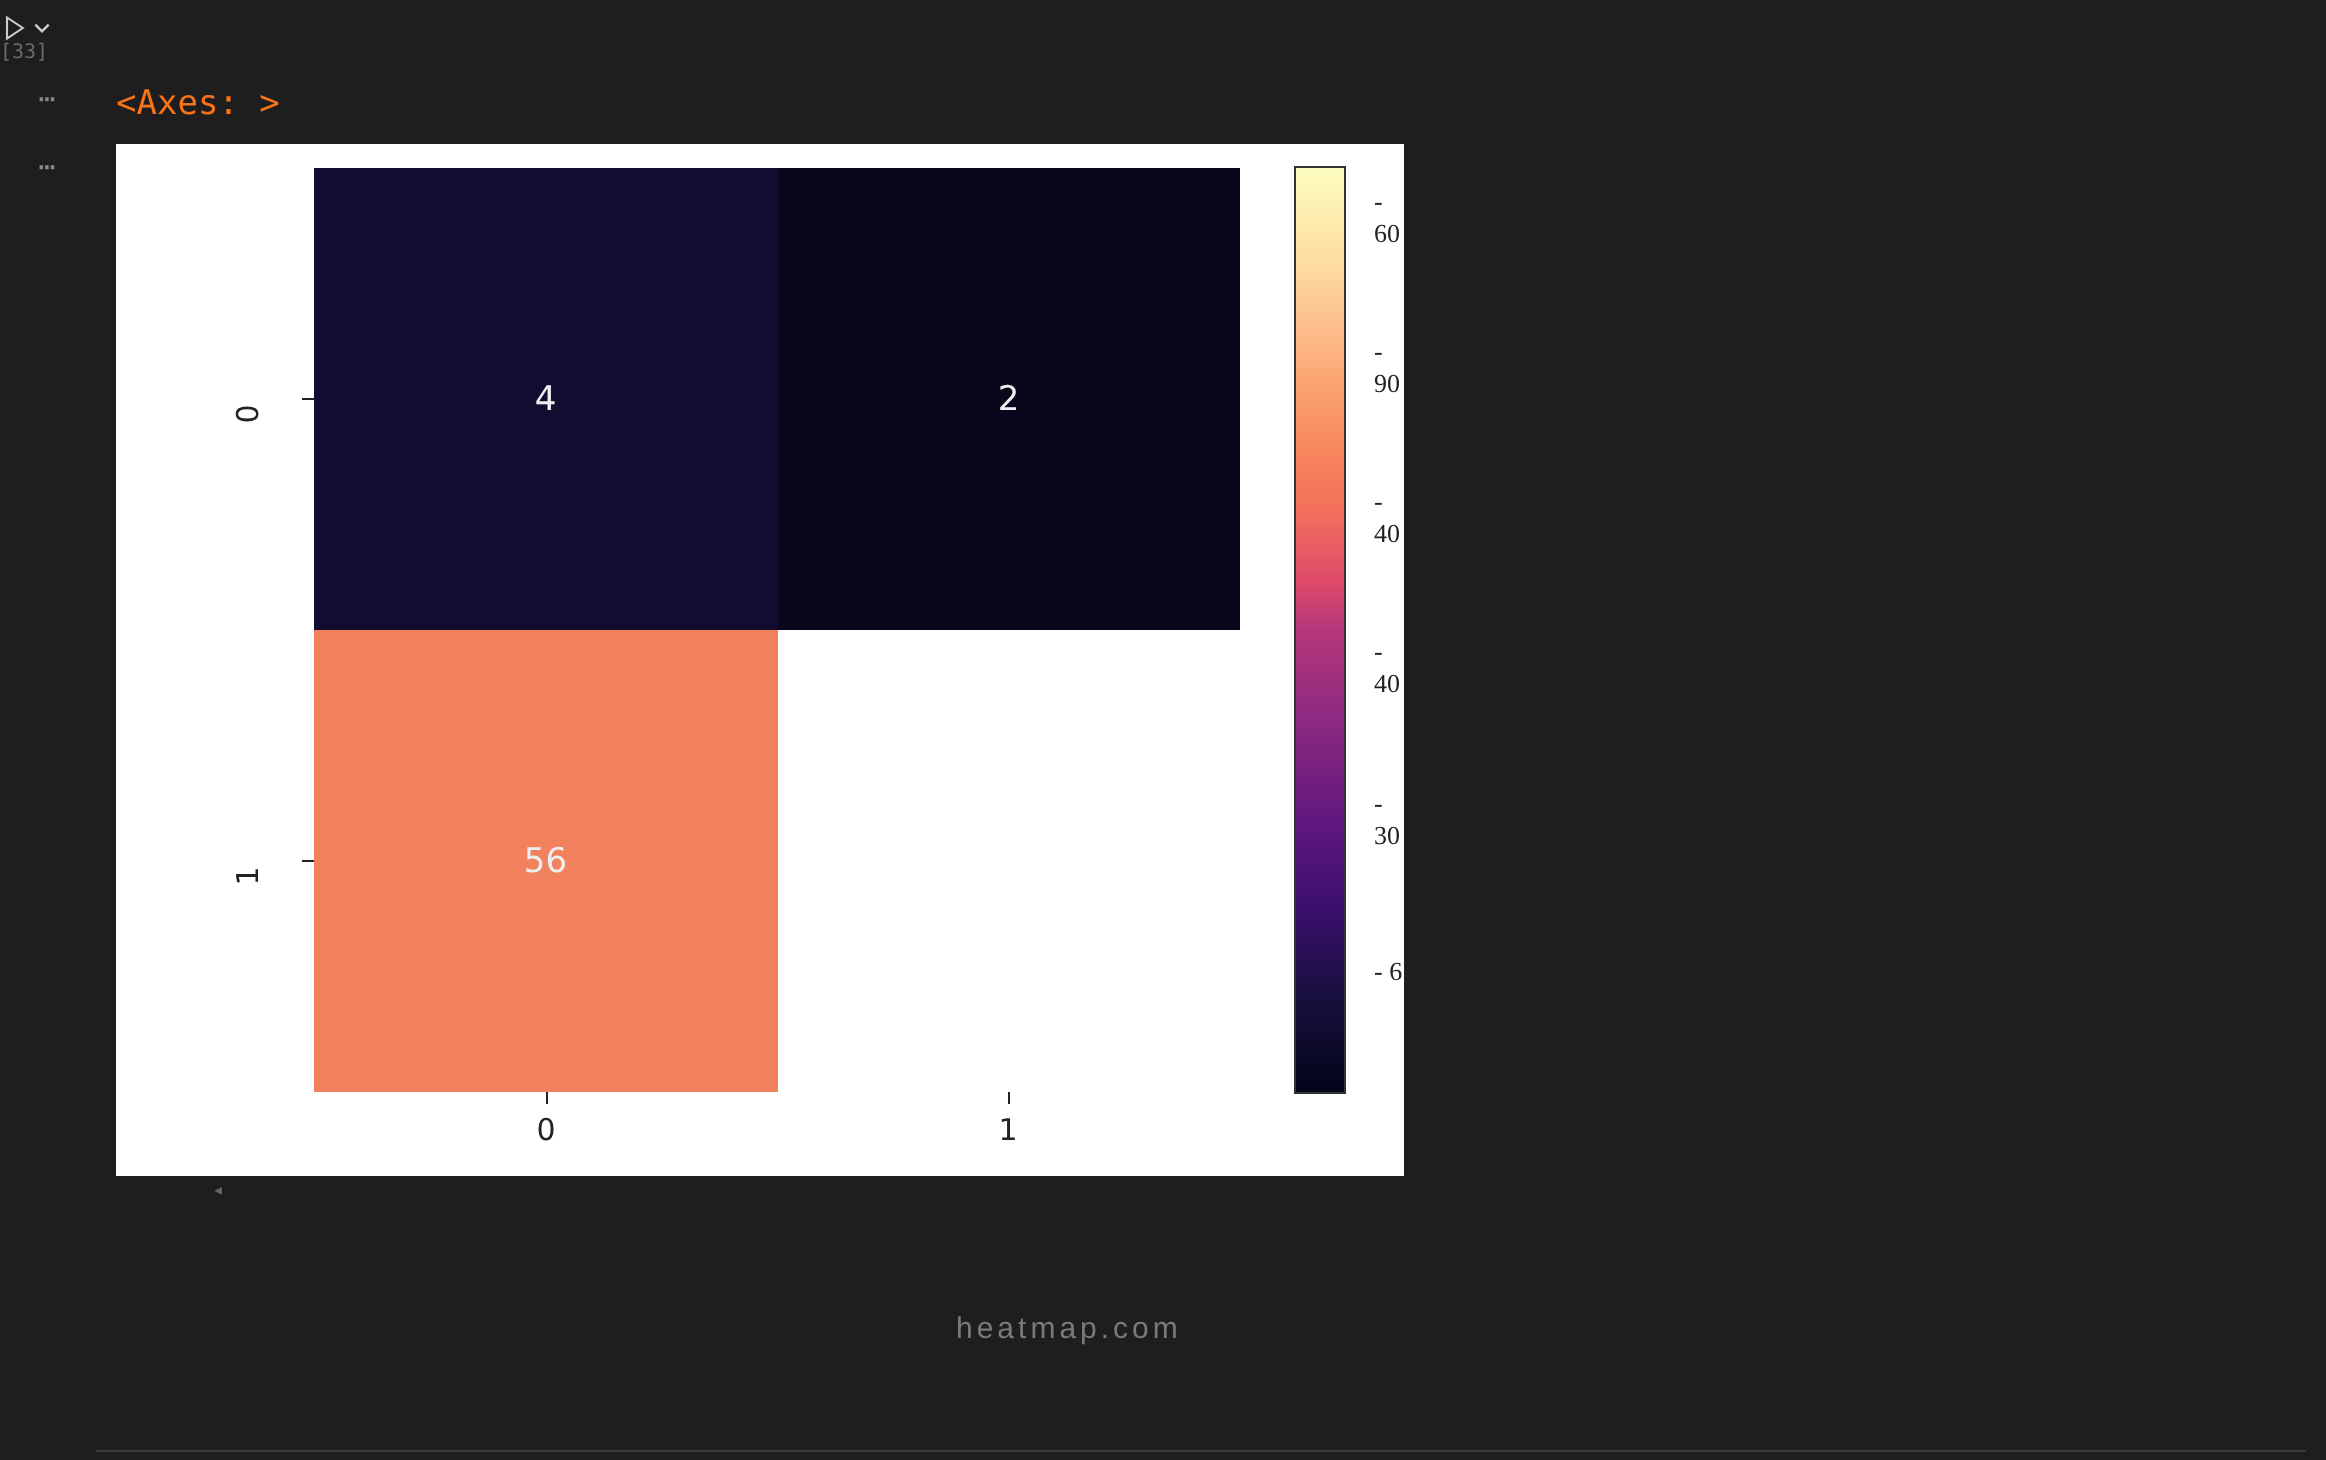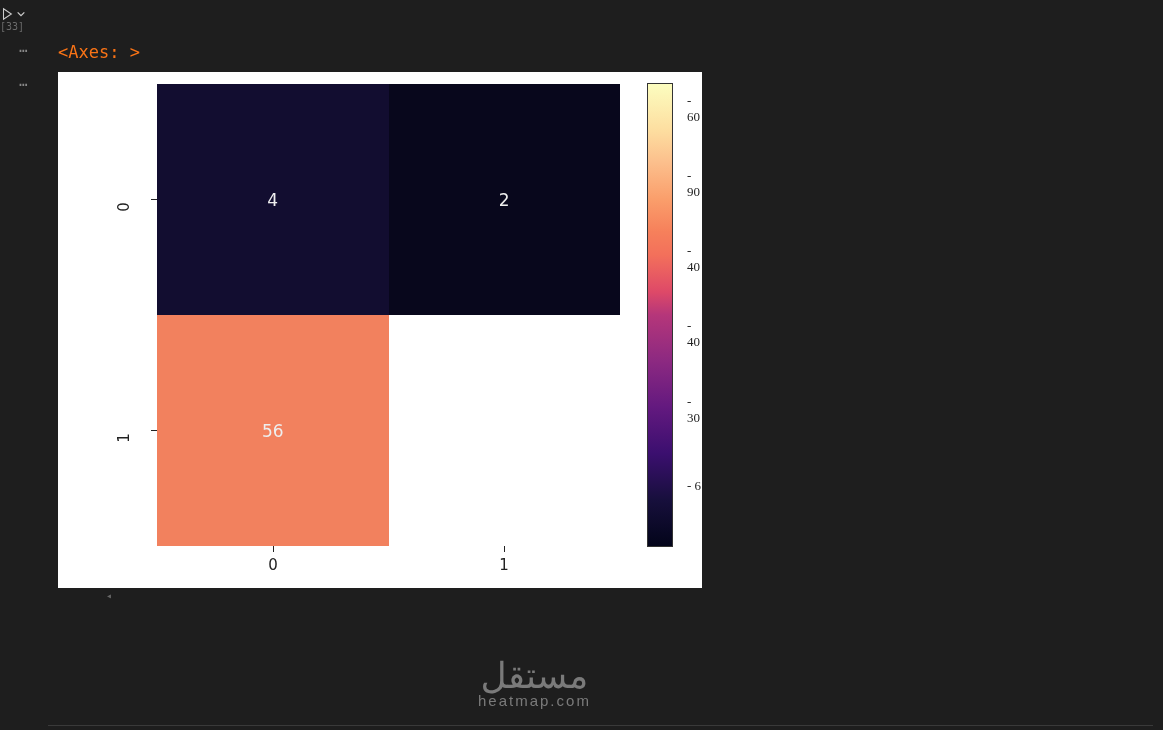--- a/index.html
+++ b/index.html
@@ -284,17 +284,16 @@
         <div class="cbar-tick" style="top:187px">- <span>40</span></div>
         <div class="cbar-tick" style="top:112px">- <span>90</span></div>
         <div class="cbar-tick" style="top:37px">- <span>60</span></div>
       </div>
       <div class="scroll-lt">◂</div>
     </div>
   </div>
 </div>
 
 <div class="watermark">
-  <div class="wm-top">مستقل</div>
   <div class="wm-bottom">heatmap.com</div>
 </div>
 
 <div class="bottom-border"></div>
 
 </body></html>

